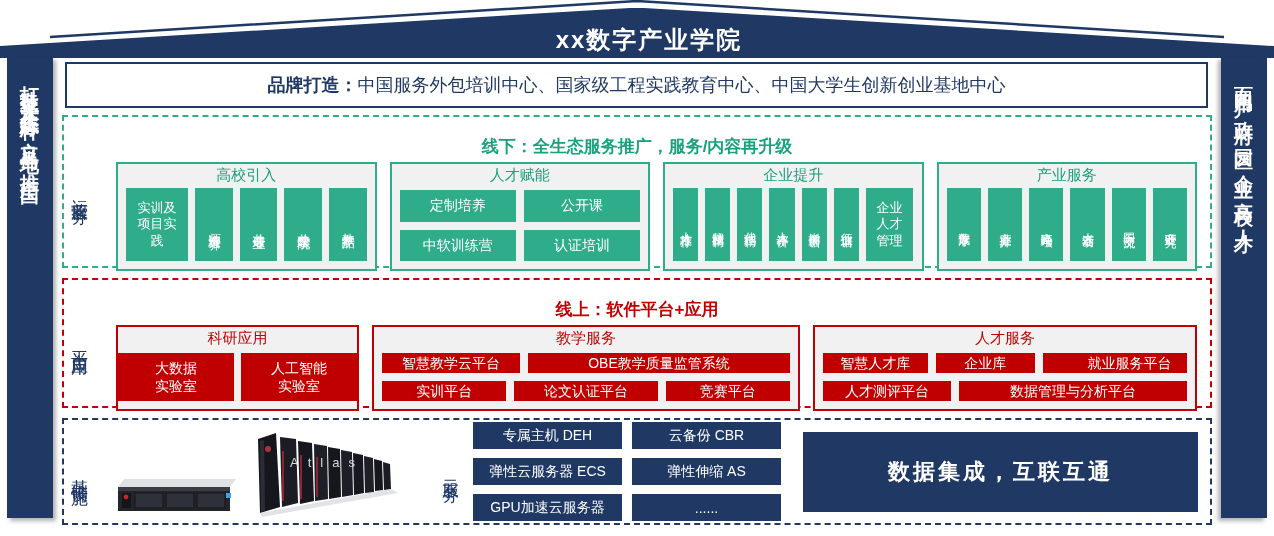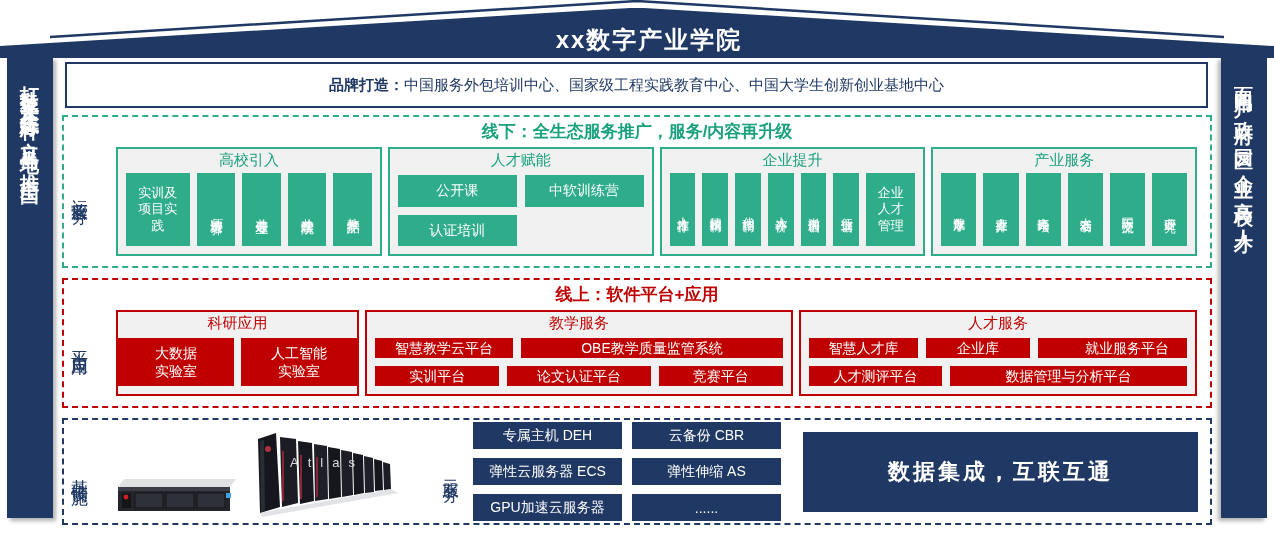--- a/index.html
+++ b/index.html
@@ -20,36 +20,36 @@
   .pillar-right{right:7px;box-shadow:-3px 3px 4px rgba(0,0,0,.3);}
   .vgroup{writing-mode:vertical-rl;text-orientation:upright;font-weight:bold;
     font-size:19px;letter-spacing:4px;line-height:1;}
   .pillar-left .vgroup{margin-bottom:16px;}
   .pillar-right .vgroup{margin-bottom:19px;}
 
   
   .brand{position:absolute;left:65px;top:62px;width:1143px;height:46px;
     box-sizing:border-box;border:2px solid #1f3864;background:#fff;
     display:flex;align-items:center;justify-content:center;
-    color:#1f3864;font-size:15px;}
+    color:#1f3864;font-size:18px;}
   .brand-label{font-weight:bold;}
 
   
   .section{position:absolute;left:62px;width:1150px;box-sizing:border-box;background:#fff;}
   .sec-ops{top:115px;height:153px;border:2px dashed #2fad8b;}
   .sec-plat{top:278px;height:130px;border:2px dashed #c00000;}
   .sec-infra{top:418px;height:107px;border:2px dashed #1f3864;}
   .side-label{position:absolute;left:7px;top:50%;transform:translateY(-50%);
     writing-mode:vertical-rl;text-orientation:upright;color:#1f3864;
     font-size:17px;letter-spacing:3px;font-weight:500;line-height:1;}
-  .sec-title{text-align:center;font-weight:bold;font-size:17px;margin-top:3px;}
+  .sec-title{text-align:center;font-weight:bold;font-size:17px;margin-top:18px;}
   .sec-ops .sec-title{color:#18a17d;}
   .sec-plat .sec-title{color:#c00000;}
 
-  .cards{display:flex;gap:6px;padding:4px 13px 9px 52px;height:calc(100% - 27px);box-sizing:border-box;}
+  .cards{display:flex;gap:13px;padding:4px 13px 9px 52px;height:calc(100% - 27px);box-sizing:border-box;}
   .card{border:2px solid;background:#f1f1f1;display:flex;flex-direction:column;box-sizing:border-box;min-width:0;}
   .sec-ops .card{border-color:#2fad8b;flex:1;}
   .sec-plat .card{border-color:#c00000;}
   .card-title{text-align:center;font-size:15px;padding:2px 0 3px;}
   .sec-ops .card-title{color:#18a17d;}
   .sec-plat .card-title{color:#c00000;}
   .card-body{flex:1;display:flex;gap:7px;padding:0 8px 8px;min-height:0;}
 
   .blk{background:#2fad8b;color:#fff;display:flex;align-items:center;justify-content:center;
     text-align:center;white-space:pre-line;line-height:1.25;box-sizing:border-box;}
@@ -126,20 +126,21 @@
 践</div>
           <div class="blk vblk blk-v">师资培养</div>
           <div class="blk vblk blk-v">共建专业</div>
           <div class="blk vblk blk-v">共建学院</div>
           <div class="blk vblk blk-v">教学产品</div>
         </div>
       </div>
       <div class="card">
         <div class="card-title">人才赋能</div>
         <div class="grid2x2">
+          <div class="blk">定制培养</div>
           <div class="blk">公开课</div>
           <div class="blk">中软训练营</div>
           <div class="blk">认证培训</div>
         </div>
       </div>
       <div class="card">
         <div class="card-title">企业提升</div>
         <div class="card-body">
           <div class="blk vblk blk-v-sm">人才推荐</div>
           <div class="blk vblk blk-v-sm">校园招聘</div>

